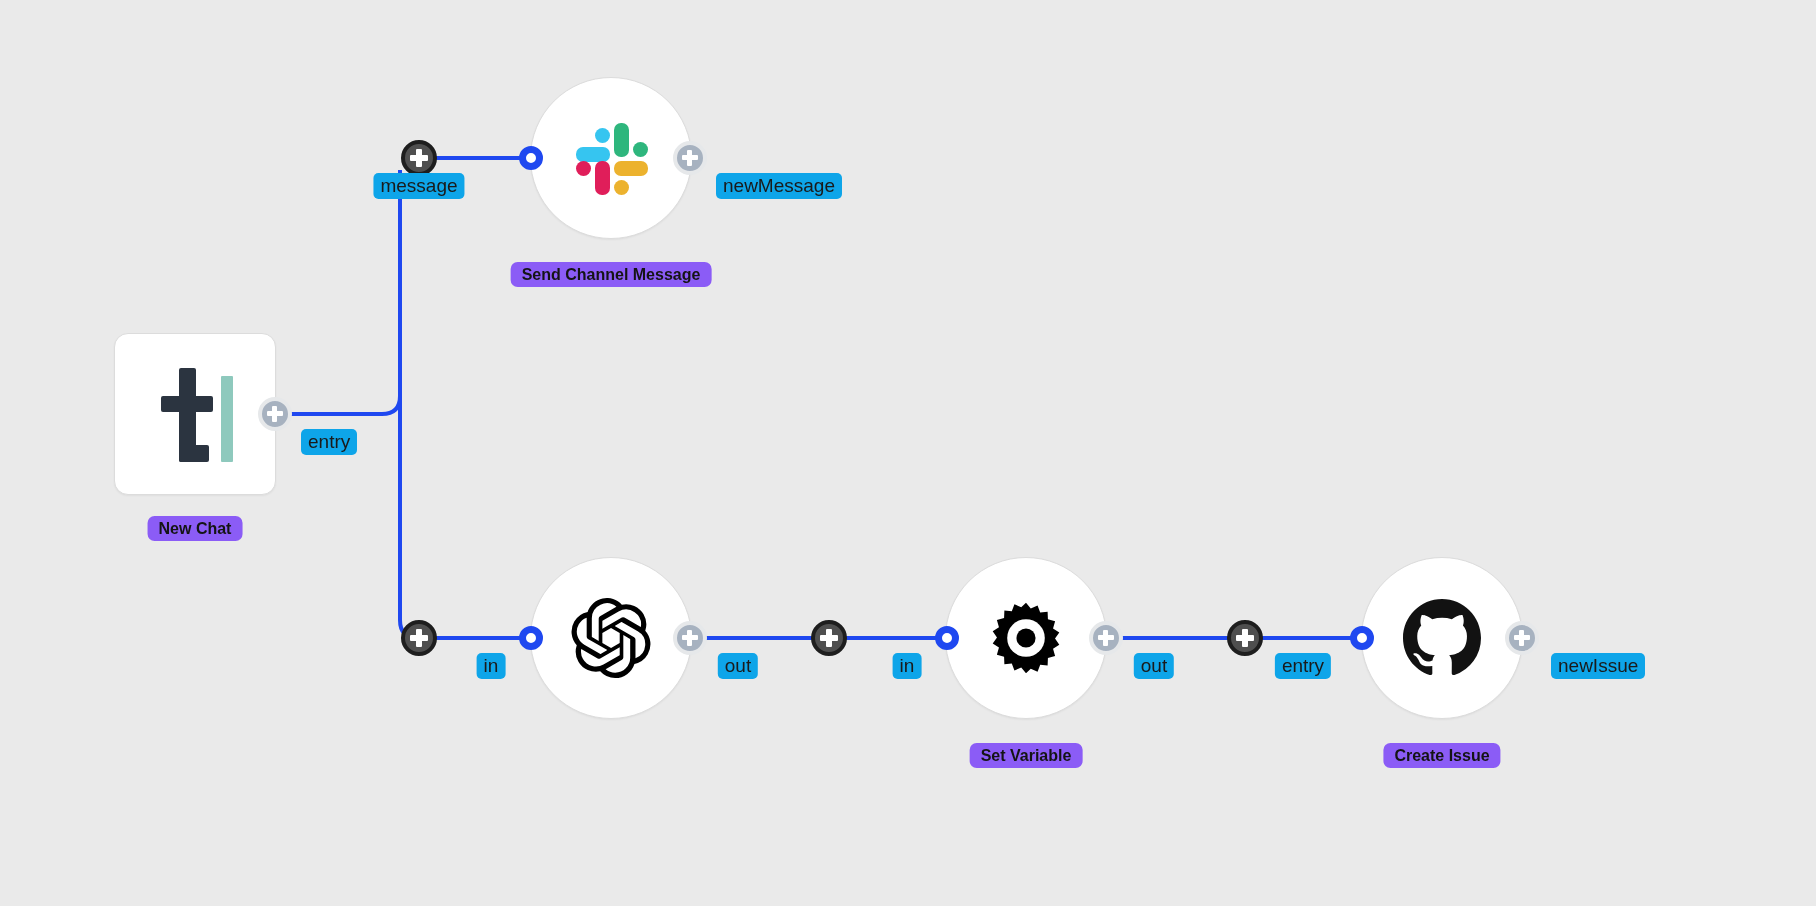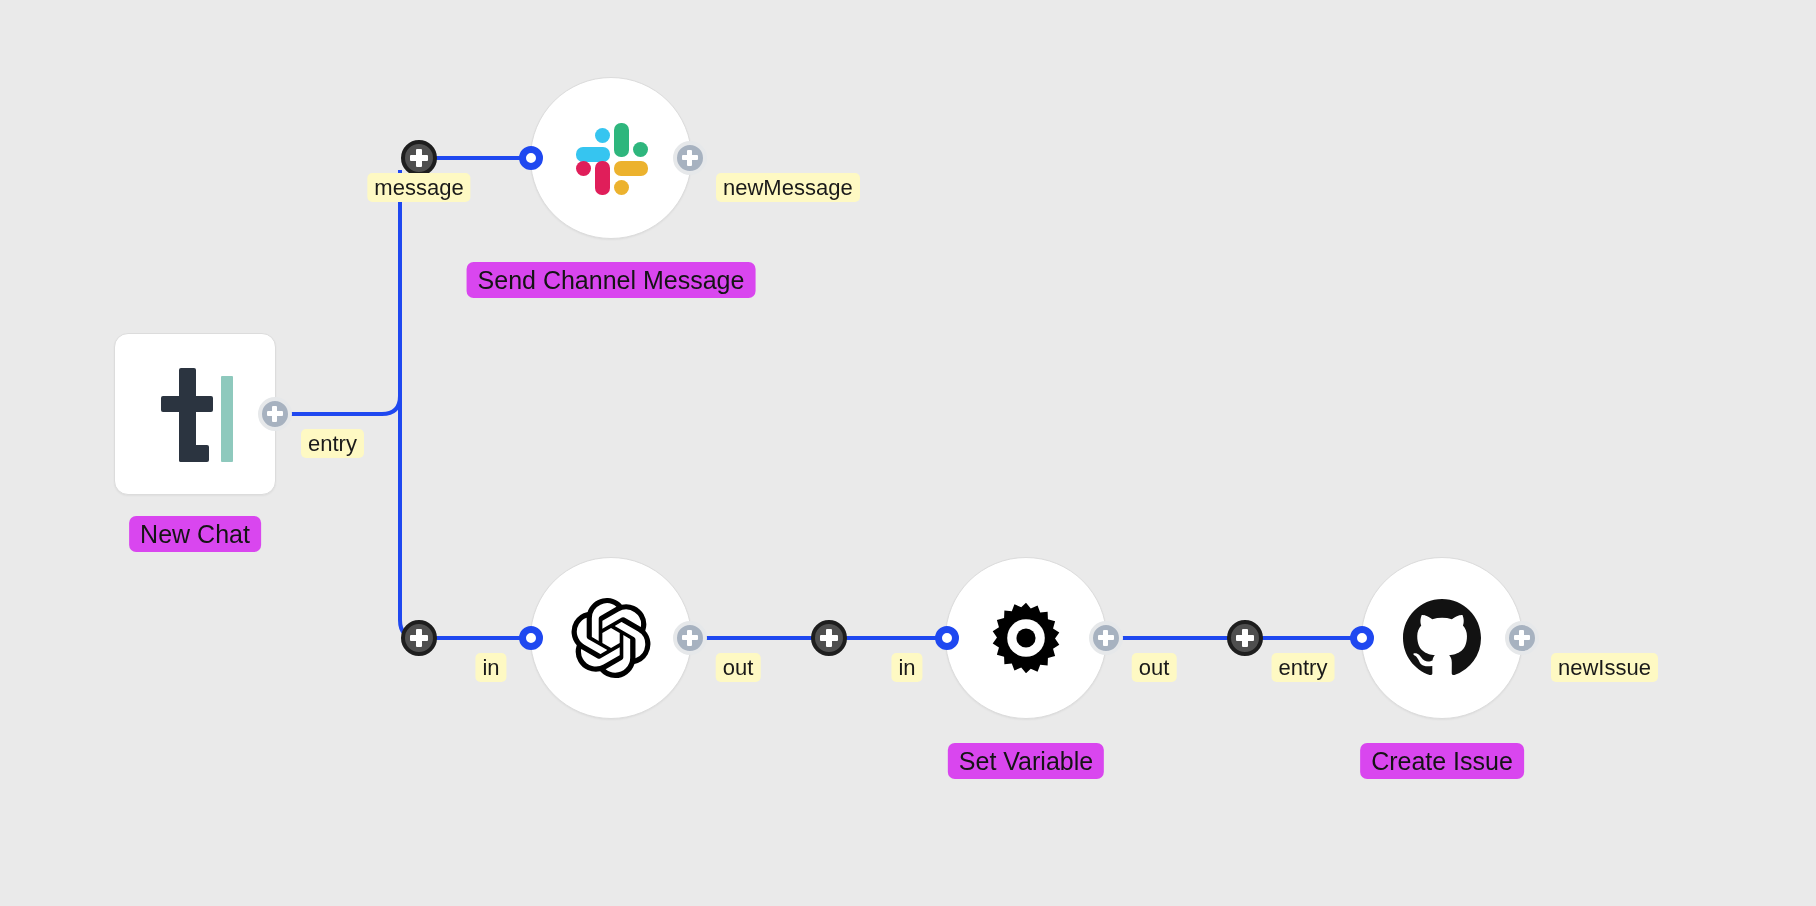--- a/index.html
+++ b/index.html
@@ -74,36 +74,36 @@
   }
   .plus-glyph::before{left:0;top:6px;width:18px;height:6px;}
   .plus-glyph::after{top:0;left:6px;height:18px;width:6px;}
   .port-plus-grey .plus-glyph::before{left:1px;top:6px;width:16px;height:5px;}
   .port-plus-grey .plus-glyph::after{top:1px;left:6px;height:16px;width:5px;}
 
   
   .port-label{
     position:absolute;
     transform:translate(-50%,0);
-    font-size:22px;
+    font-size:19px;
     color:#1a1a1a;
-    background:#fef9c3;
+    background:#0ea5e9;
     padding:2px 7px;
     border-radius:5px;
     white-space:nowrap;
     line-height:1.15;
   }
   .port-label.left-anchor{ transform:translate(0,0); }
   .node-title{
     position:absolute;
     transform:translate(-50%,0);
-    font-size:25px;
-    font-weight:400;
+    font-size:16px;
+    font-weight:700;
     color:#141414;
-    background:#d946ef;
+    background:#8b5cf6;
     padding:3px 11px;
     border-radius:7px;
     white-space:nowrap;
     line-height:1.2;
   }
   
   .tlogo{ position:relative; width:92px; height:96px; }
   .tlogo .stem-v{
     position:absolute;left:30px;top:2px;width:17px;height:94px;
     background:#2b3440;border-radius:2px;

